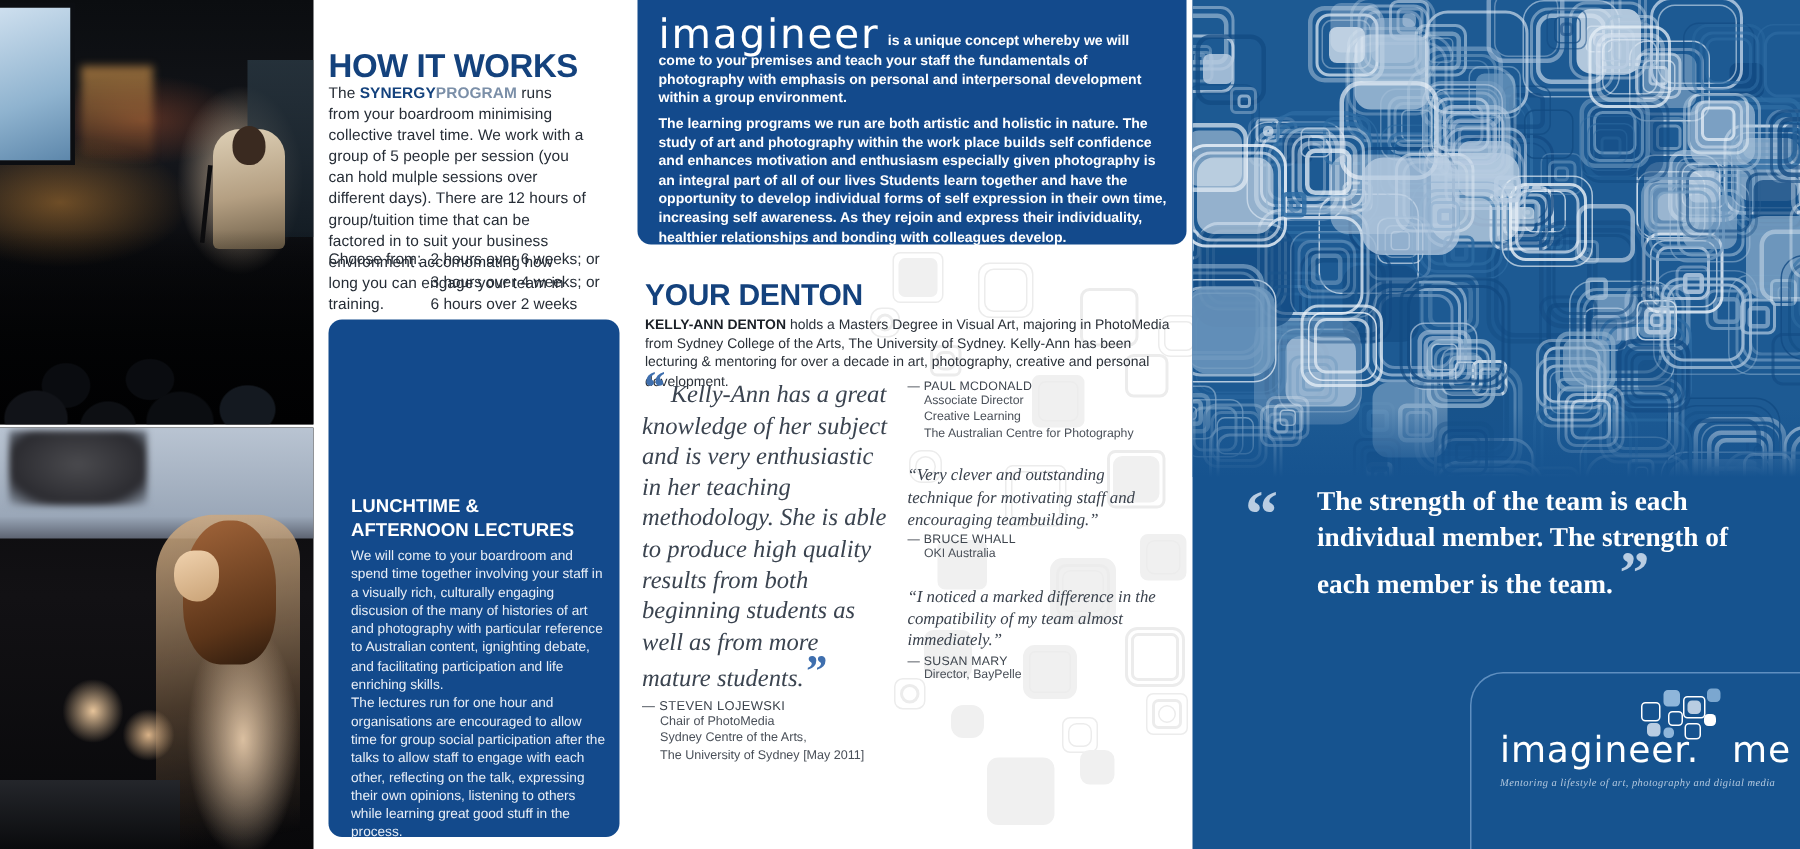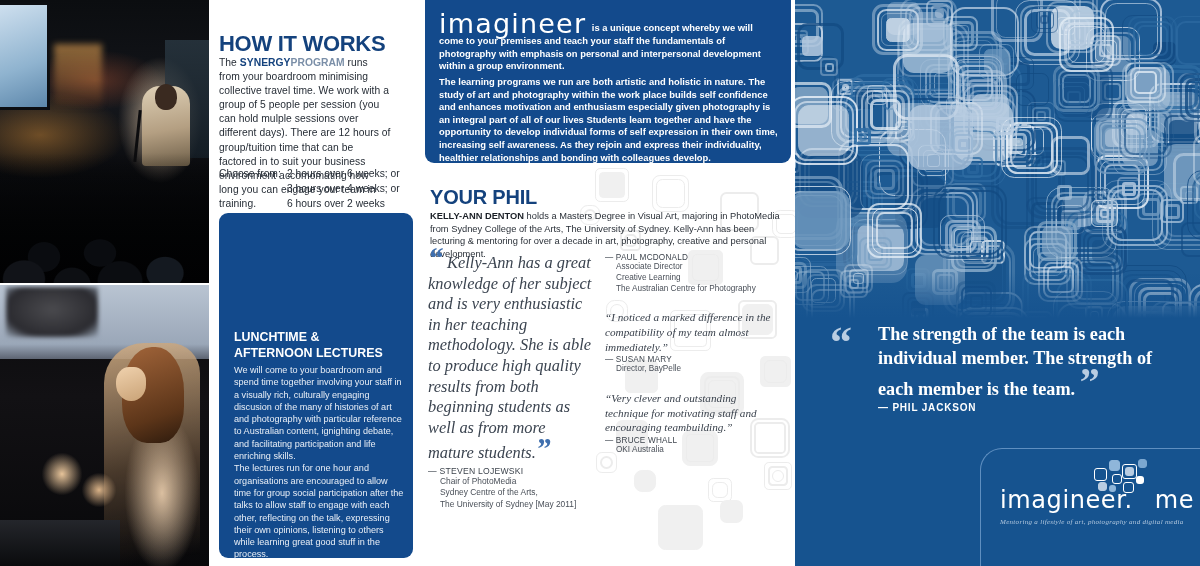--- a/index.html
+++ b/index.html
@@ -274,49 +274,49 @@
         <div class="wm" style="left: 304px; top: 504px; width: 15px; height: 15px; border-width: 2px; border-radius: 6.2921px; border-color: rgb(240, 240, 240); background: rgb(240, 240, 240);"></div>
         <div class="wm" style="left: 238px; top: 505px; width: 45px; height: 45px; border-width: 1px; border-radius: 7.51391px; border-color: rgb(240, 240, 240); background: rgb(240, 240, 240);"></div>
         <div class="wm" style="left: 242px; top: 509px; width: 37px; height: 37px; border-width: 2px; border-radius: 6.72539px; border-color: rgb(240, 240, 240); background: rgb(240, 240, 240);"></div>
       </div>
 
     <div id="intro-box">
       <div class="lead"><span class="brand">imagineer</span><span> is a unique concept whereby we will come to your premises and teach your staff the fundamentals of photography with emphasis on personal and interpersonal development within a group environment.</span></div>
       <div class="para2">The learning programs we run are both artistic and holistic in nature. The study of art and photography within the work place builds self confidence and enhances motivation and enthusiasm especially given photography is an integral part of all of our lives Students learn together and have the opportunity to develop individual forms of self expression in their own time, increasing self awareness. As they rejoin and express their individuality, healthier relationships and bonding with colleagues develop.</div>
     </div>
 
-    <div class="tutor-title">YOUR PHIL</div>
+    <div class="tutor-title">YOUR DENTON</div>
     <div class="tutor-body"><b>KELLY-ANN DENTON</b><span> holds a Masters Degree in Visual Art, majoring in PhotoMedia from Sydney College of the Arts, The University of Sydney. Kelly-Ann has been lecturing &amp; mentoring for over a decade in art, photography, creative and personal development.</span></div>
 
     <div class="bigquote">
       <div class="qtext"><span class="qmark">“</span> <span>Kelly-Ann has a great knowledge of her subject and is very enthusiastic in her teaching methodology. She is able to produce high quality results from both beginning students as well as from more mature students.</span><span class="qclose">”</span></div>
       <div class="attr">
         <div class="who">— STEVEN LOJEWSKI</div>
         <div class="ln">Chair of PhotoMedia</div>
         <div class="ln">Sydney Centre of the Arts,</div>
         <div class="ln">The University of Sydney [May 2011]</div>
       </div>
     </div>
 
     <div class="side-quotes">
       <div class="sq">
         <div class="who">— PAUL MCDONALD</div>
         <div class="ln">Associate Director</div>
         <div class="ln">Creative Learning</div>
         <div class="ln">The Australian Centre for Photography</div>
       </div>
       <div class="sq">
+        <div class="t">“Very clever and outstanding technique for motivating staff and encouraging teambuilding.”</div>
+        <div class="who">— BRUCE WHALL</div>
+        <div class="ln">OKI Australia</div>
+      </div>
+      <div class="sq">
         <div class="t">“I noticed a marked difference in the compatibility of my team almost immediately.”</div>
         <div class="who">— SUSAN MARY</div>
         <div class="ln">Director, BayPelle</div>
-      </div>
-      <div class="sq">
-        <div class="t">“Very clever and outstanding technique for motivating staff and encouraging teambuilding.”</div>
-        <div class="who">— BRUCE WHALL</div>
-        <div class="ln">OKI Australia</div>
       </div>
     </div>
 
   </div>
 
   <div id="panel-right">
     <div id="pattern">
         <div class="ps" style="left: 116px; top: 308px; width: 18px; height: 18px; border-radius: 3.96px; border-width: 3px; border-color: rgb(215, 227, 239); opacity: 0.57;"></div>
         <div class="ps" style="left: 120.5px; top: 312.5px; width: 9px; height: 9px; border-radius: 3px; border-width: 2px; border-color: rgb(215, 227, 239); opacity: 0.49;"></div>
         <div class="ps" style="left: 354px; top: 83px; width: 60px; height: 60px; border-radius: 13.2px; border-width: 2px; border-color: rgb(215, 227, 239); opacity: 0.84;"></div>
@@ -745,21 +745,20 @@
         <div class="ps" style="left: 367px; top: 302px; width: 33px; height: 33px; border-radius: 7.26px; border-width: 2px; border-color: rgb(234, 241, 248); opacity: 0.58;"></div>
         <div class="ps" style="left: 72px; top: 203px; width: 55px; height: 55px; border-radius: 12.1px; border-width: 2px; border-color: rgb(234, 241, 248); opacity: 0.74;"></div>
         <div class="ps" style="left: 76.5px; top: 207.5px; width: 46px; height: 46px; border-radius: 10.12px; border-width: 1px; border-color: rgb(234, 241, 248); opacity: 0.85;"></div>
         <div class="ps" style="left: 81px; top: 212px; width: 37px; height: 37px; border-radius: 8.14px; border-width: 2px; border-color: rgb(234, 241, 248); opacity: 0.7;"></div>
         <div style="position: absolute; left: 0px; bottom: 0px; width: 100%; height: 46px; background: linear-gradient(rgba(22, 83, 143, 0), rgb(22, 83, 143));"></div>
       </div>
 
     <div id="right-quote">
       <span class="qm">“</span>
       <div class="rq"><span>The strength of the team is each individual member. The strength of each member is the team.</span> <span class="qm2">”</span></div>
-      <div class="rwho">— PHIL JACKSON</div>
     </div>
   </div>
 
   <div id="logo-frame"></div>
   <div id="logo-squares">
       <i style="left: 2px; top: 10px; width: 13px; height: 13px; border: 1.5px solid rgb(255, 255, 255);"></i>
       <i style="left: 17px; top: 2px; width: 11px; height: 11px; background: rgb(143, 182, 218); border: 1.5px solid rgb(143, 182, 218);"></i>
       <i style="left: 30px; top: 6px; width: 15px; height: 15px; border: 1.5px solid rgb(255, 255, 255);"></i>
       <i style="left: 33px; top: 9px; width: 9px; height: 9px; background: rgb(185, 205, 226);"></i>
       <i style="left: 46px; top: 1px; width: 9px; height: 9px; background: rgb(123, 167, 208); border: 1.5px solid rgb(123, 167, 208);"></i>

